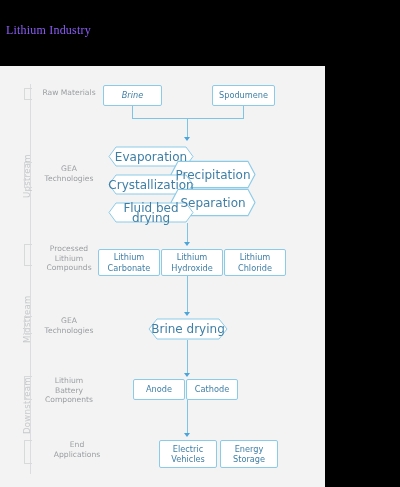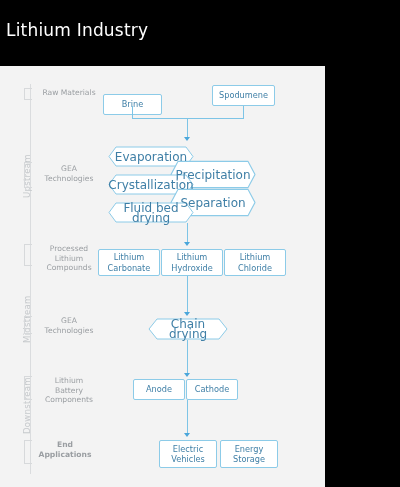--- a/index.html
+++ b/index.html
@@ -14,24 +14,25 @@
     overflow: hidden;
     font-family: "DejaVu Sans", "Liberation Sans", sans-serif;
   }
 
   
   #title {
     position: absolute;
     left: 6px;
     top: 22px;
     width: 300px;
-    color: #ffffff;
-    font-size: 17px;
+    color: #8b5cf6;
+    font-size: 12px;
     line-height: 16px;
     letter-spacing: 0.2px;
+    font-family: Liberation Serif, serif;
   }
   #title .tline { display: block; white-space: pre; }
 
   
   #panel {
     position: absolute;
     left: 0;
     top: 66px;
     width: 325px;
     height: 421px;
@@ -163,24 +164,24 @@
   <div class="row-label" style="left:36px; top:98px; width:66px;">GEA
 Technologies</div>
   <div class="row-label" style="left:36px; top:178px; width:66px;">Processed
 Lithium
 Compounds</div>
   <div class="row-label" style="left:36px; top:250px; width:66px;">GEA
 Technologies</div>
   <div class="row-label" style="left:36px; top:310px; width:66px;">Lithium
 Battery
 Components</div>
-  <div class="row-label" style="left:32px; top:374px; width:66px;font-weight:bold;">End
+  <div class="row-label" style="left:44px; top:374px; width:66px;">End
 Applications</div>
 
-  <div class="node-box" style="left:103px; top:28px; width:59px; height:21px;">Brine</div>
+  <div class="node-box" style="left:103px; top:19px; width:59px; height:21px;font-style:italic;">Brine</div>
   <div class="node-box" style="left:212px; top:19px; width:63px; height:21px;">Spodumene</div>
 
   <div class="conn-v" style="left:132px; top:40px;  height:12px;"></div>
   <div class="conn-v" style="left:243px; top:40px;  height:12px;"></div>
   <div class="conn-h" style="left:132px; top:52px;  width:112px;"></div>
   <div class="conn-v" style="left:187px; top:52px;  height:20px;"></div>
   <div class="arrow-down" style="left:184px; top:71px;"></div>
 
   <div class="hex" style="left:108px; top:80px; width:86px; height:21px;">
     <svg viewBox="0 0 86 21" preserveAspectRatio="none">
@@ -227,21 +228,21 @@
   <div class="node-box" style="left:224px; top:183px; width:62px; height:27px;">Lithium
 Chloride</div>
 
   <div class="conn-v" style="left:187px; top:210px; height:37px;"></div>
   <div class="arrow-down" style="left:184px; top:246px;"></div>
 
   <div class="hex" style="left:148px; top:252px; width:80px; height:22px;">
     <svg viewBox="0 0 80 22" preserveAspectRatio="none">
       <polygon points="9,1 71,1 79,11 71,21 9,21 1,11" fill="#ffffff" stroke="#8ccbe8" stroke-width="1" stroke-linejoin="round"></polygon>
     </svg>
-    <span>Chain drying</span>
+    <span>Brine drying</span>
   </div>
 
   <div class="conn-v" style="left:187px; top:274px; height:34px;"></div>
   <div class="arrow-down" style="left:184px; top:307px;"></div>
 
   <div class="node-box" style="left:133px; top:313px; width:52px; height:21px;">Anode</div>
   <div class="node-box" style="left:186px; top:313px; width:52px; height:21px;">Cathode</div>
 
   <div class="conn-v" style="left:187px; top:334px; height:34px;"></div>
   <div class="arrow-down" style="left:184px; top:367px;"></div>

